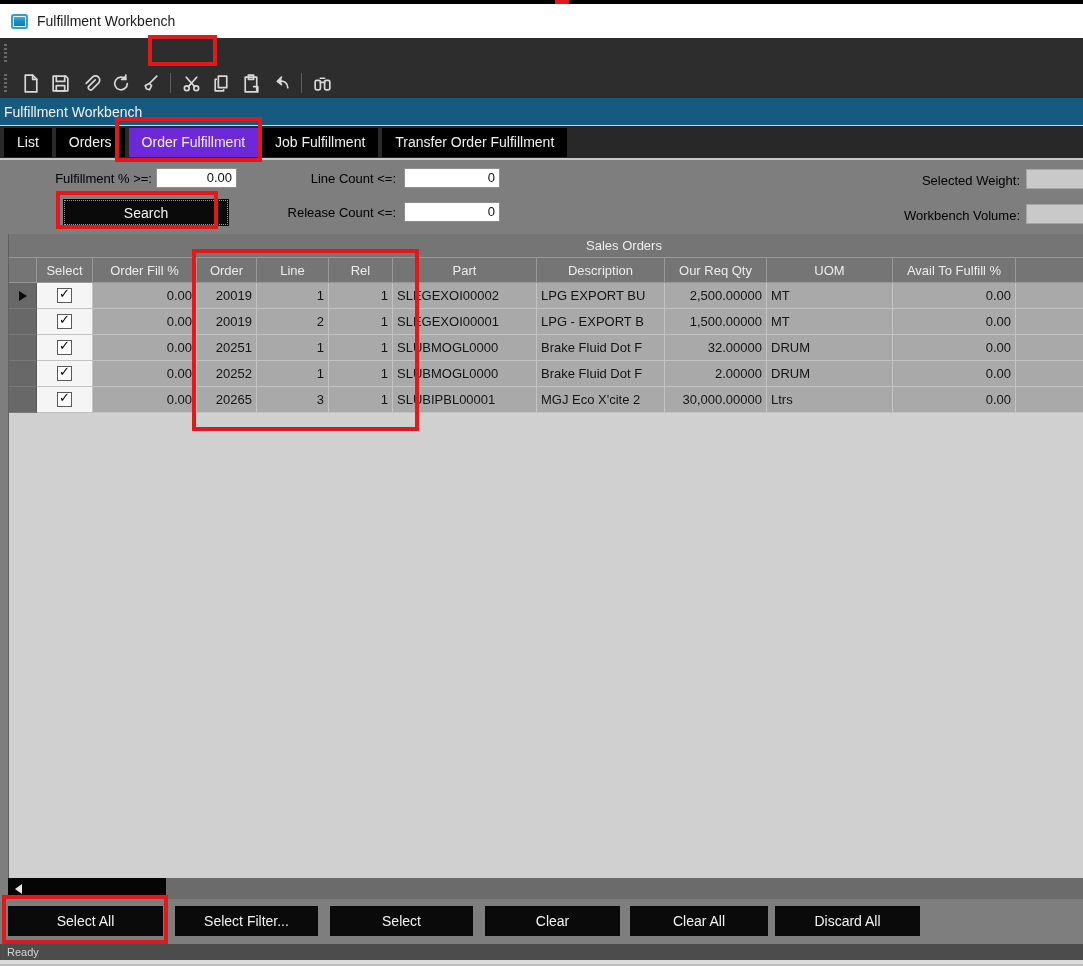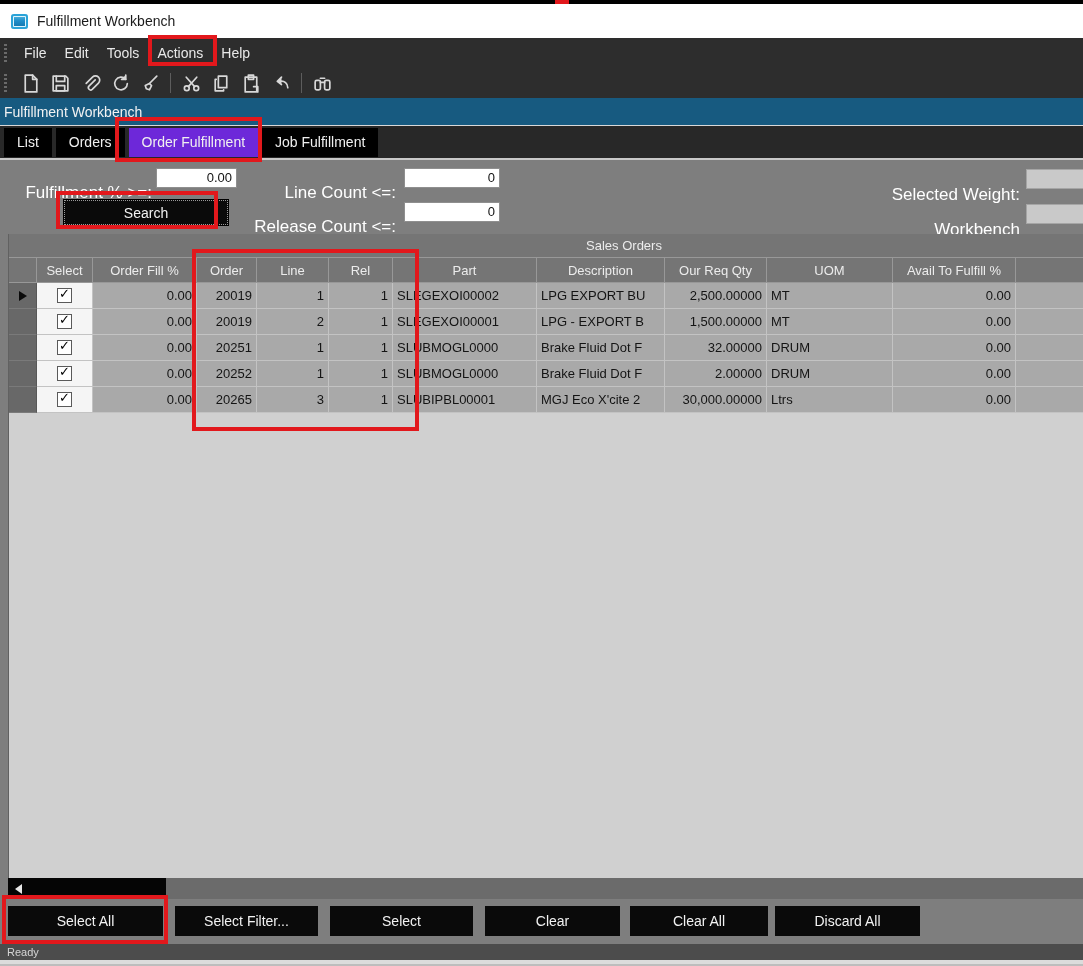--- a/index.html
+++ b/index.html
@@ -32,21 +32,21 @@
     display:flex;align-items:center;box-sizing:border-box;}
   .band-title{color:#f2f2f2;font-size:14px;margin-left:4px;}
   
   .tabbar{height:34px;background:#282828;display:flex;align-items:flex-start;
     border-bottom:2px solid #c9c9c9;box-sizing:border-box;}
   .tab{background:#000;color:#f0f0f0;font-size:14px;padding:6px 13px 7px 13px;
     margin-top:2px;margin-left:4px;white-space:nowrap;}
   .tab.active{background:#6d28d9;}
   
   .main{height:784px;position:relative;background:#7e7e7e;}
-  .flabel{position:absolute;font-size:17px;color:#ffffff;text-align:right;margin-top:12px;}
+  .flabel{position:absolute;font-size:13px;color:#000000;text-align:right;}
   .finput{position:absolute;background:#fff;border:1px solid #8f8f8f;box-sizing:border-box;
     font-size:13px;color:#111;text-align:right;padding:1px 4px 0 2px;font-family:"Liberation Sans",sans-serif;}
   .fdisabled{position:absolute;background:#c9c9c9;border:1px solid #a5a5a5;box-sizing:border-box;}
   .search-btn{position:absolute;left:64px;top:40px;width:164px;height:25px;background:#0a0a0a;
     color:#f2f2f2;font-size:14px;display:flex;align-items:center;justify-content:center;
     border:1px dotted #9a9a9a;outline:1px solid #000;box-sizing:border-box;}
   
   .grid-panel{position:absolute;left:8px;top:74px;width:1075px;height:644px;
     background:#d0d0d0;overflow:hidden;border-left:1px solid #616161;box-sizing:border-box;}
   .grid-inner{width:1230px;}
@@ -90,21 +90,20 @@
   <span class="red-sliver"></span>
 </div>
 
 <div class="titlebar">
   <span class="app-icon"></span>
   <span class="app-title">Fulfillment Workbench</span>
 </div>
 
 <div class="menubar">
   <span class="grip"></span>
-  <span id="menu-items"><span class="menu-item">File</span><span class="menu-item">Edit</span><span class="menu-item">Tools</span><span class="menu-item">Actions</span><span class="menu-item">Help</span></span>
 </div>
 
 <div class="toolbar">
   <span class="grip"></span>
   <span id="toolbar-items" style="display:flex;align-items:center;">
       <span class="tool-btn">
         <svg width="21" height="21" viewBox="0 0 20 20" fill="none" stroke="#d8d8d8" stroke-width="1.6" stroke-linejoin="round" stroke-linecap="round">
           <path d="M5 2h7l4 4v12H5z"></path>
           <path d="M12 2v4h4"></path>
         </svg>
@@ -173,20 +172,21 @@
 
 <div class="band">
   <span class="band-title">Fulfillment Workbench</span>
 </div>
 
 <div class="tabbar" id="tabbar">
     <span class="tab">List</span>
     <span class="tab">Orders</span>
     <span class="tab active">Order Fulfillment</span>
     <span class="tab">Job Fulfillment</span>
+    <span class="tab">Transfer Order Fulfillment</span>
   </div>
 
 <div class="main">
 
   <div class="flabel" style="left:0;top:11px;width:152px;">Fulfillment % &gt;=:</div>
   <div class="finput" style="left:156px;top:8px;width:81px;height:20px;">0.00</div>
 
   <div class="flabel" style="left:248px;top:11px;width:148px;">Line Count &lt;=:</div>
   <div class="finput" style="left:404px;top:8px;width:96px;height:20px;">0</div>
 

